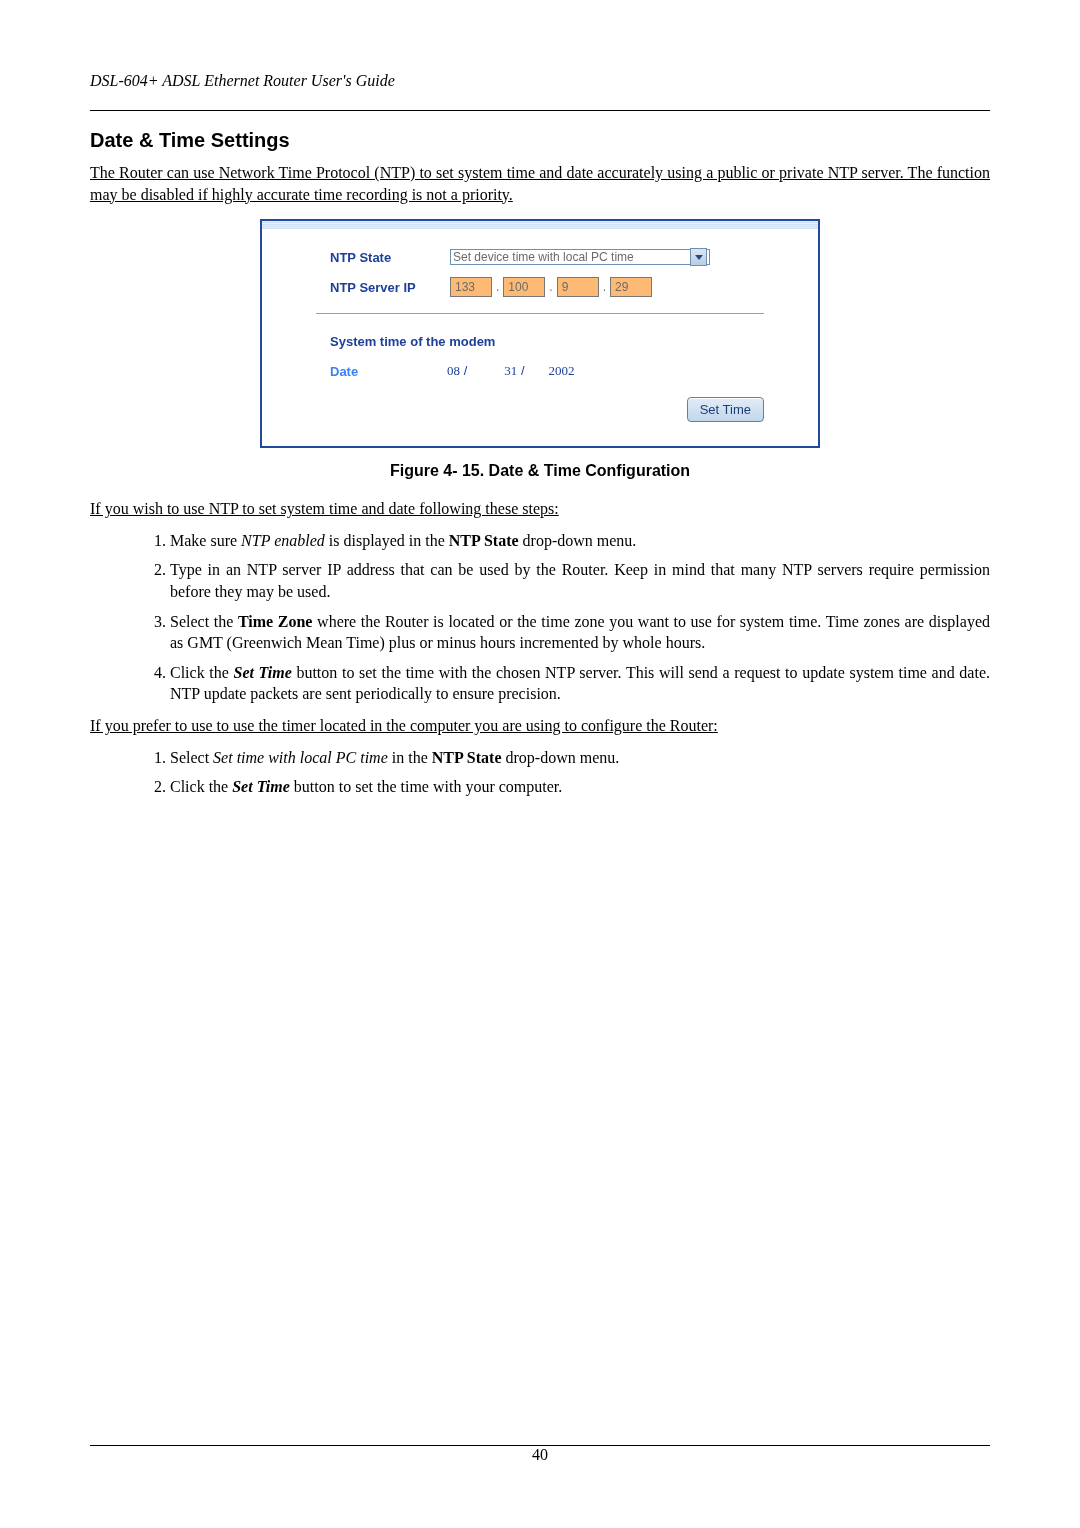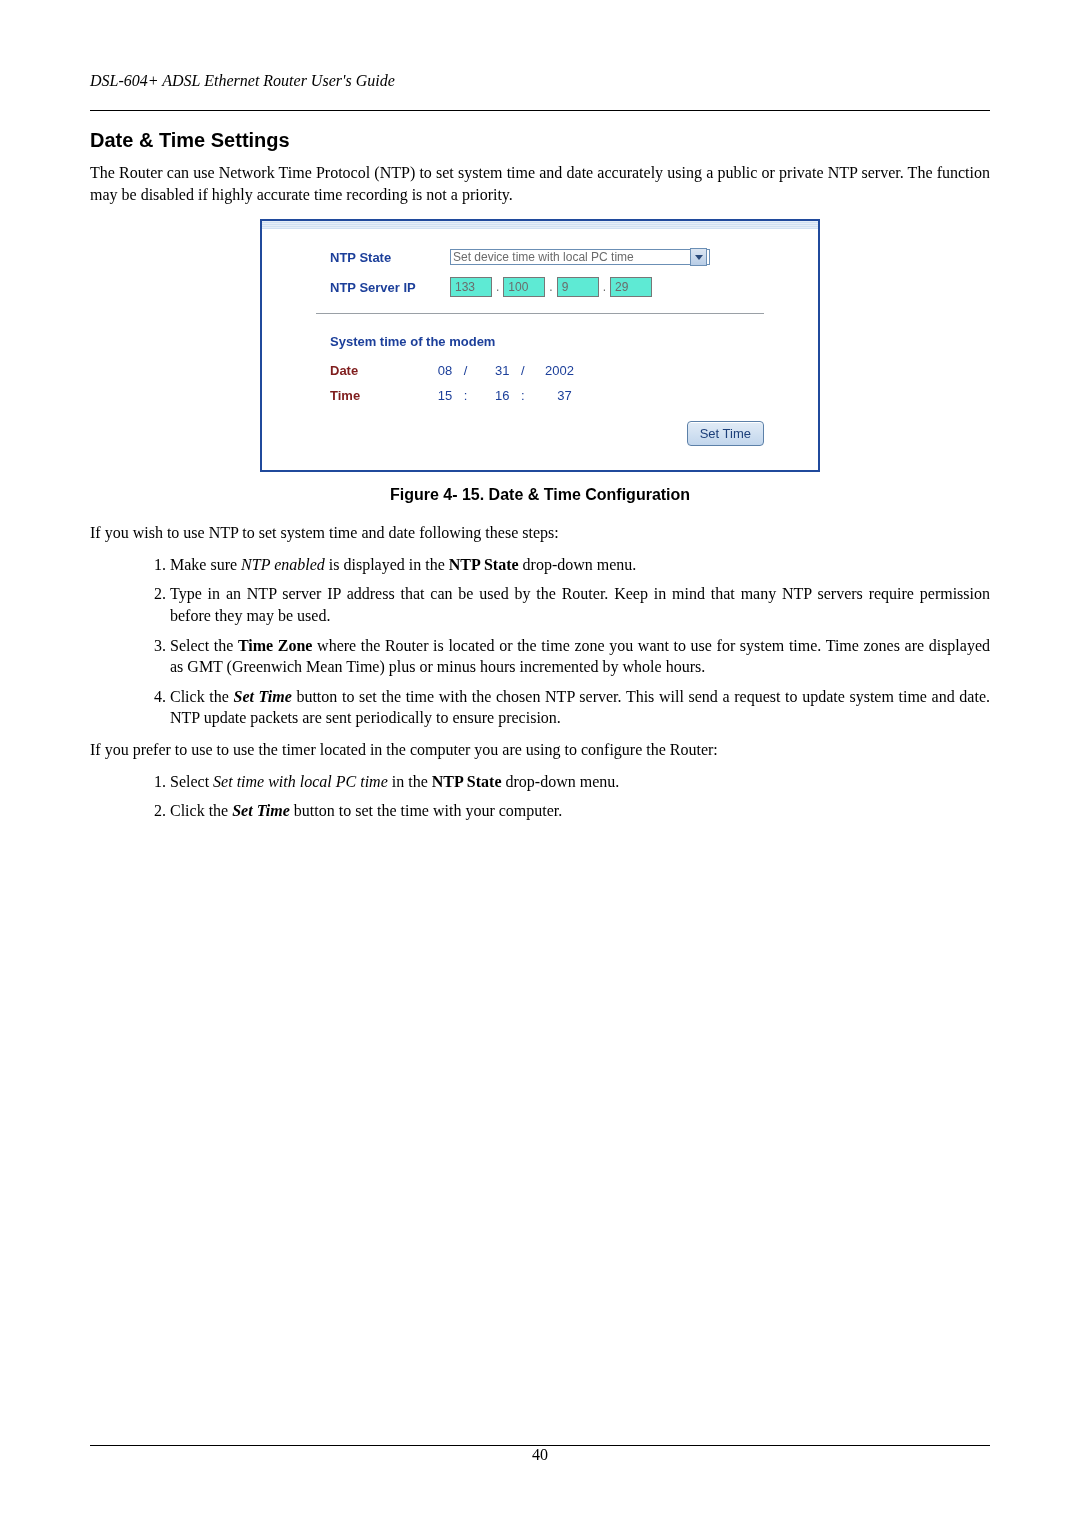--- a/index.html
+++ b/index.html
@@ -24,20 +24,21 @@
       font-family: Arial, Helvetica, sans-serif;
       font-weight: bold;
       font-size: 20px;
       margin-bottom: 10px;
     }
     p.body-text {
       font-size: 16px;
       text-align: justify;
       line-height: 1.35;
       margin-bottom: 10px;
+      text-decoration: underline;
     }
     ol.body-list {
       font-size: 16px;
       margin-left: 55px;
       margin-right: 0;
       margin-bottom: 10px;
       padding-left: 25px;
     }
     ol.body-list li {
       text-align: justify;
@@ -121,21 +122,21 @@
       position: absolute;
       left: 4px; top: 6px;
       border-left: 4px solid transparent;
       border-right: 4px solid transparent;
       border-top: 5px solid #2a4a7a;
     }
     .ip-input {
       width: 42px;
       height: 20px;
       border: 1px solid #777;
-      background: #5eead4;
+      background: #fdba74;
       font-size: 12px;
       color: #6b6b6b;
       text-align: left;
       padding-left: 4px;
       display: inline-flex;
       align-items: center;
     }
     .ip-dot {
       margin: 0 4px;
       color: #6b6b6b;
@@ -155,26 +156,26 @@
     }
     .sys-row {
       display: flex;
       align-items: center;
       margin-left: 42px;
       margin-bottom: 10px;
       font-size: 13px;
     }
     .sys-label {
       width: 100px;
-      color: #7f1d1d;
+      color: #3b82f6;
       font-weight: bold;
     }
     .sys-val { color: #1c3f9a; font-weight: normal; }
     .sys-val span { display: inline-block; }
-    .sys-val .num { width: 30px; text-align: center; }
+    .sys-val .num { width: 30px; text-align: right; font-family: Liberation Serif, serif; }
     .sys-val .sep { width: 20px; text-align: left; }
     .btn-row {
       display: flex;
       justify-content: flex-end;
       margin: 18px 28px 2px 0;
     }
     .set-time-btn {
       font-family: Arial, Helvetica, sans-serif;
       font-size: 13px;
       padding: 4px 12px;
@@ -226,30 +227,20 @@
       <div class="sys-label">Date</div>
       <div class="sys-val">
         <span class="num">08</span>
         <span class="sep">/</span>
         <span class="num">31</span>
         <span class="sep">/</span>
         <span class="num">2002</span>
       </div>
     </div>
 
-    <div class="sys-row">
-      <div class="sys-label">Time</div>
-      <div class="sys-val">
-        <span class="num">15</span>
-        <span class="sep">:</span>
-        <span class="num">16</span>
-        <span class="sep">:</span>
-        <span class="num" style="padding-left:10px;">37</span>
-      </div>
-    </div>
 
     <div class="btn-row">
       <button class="set-time-btn">Set Time</button>
     </div>
   </div>
 </div>
 
 <div class="figure-caption">Figure 4- 15. Date &amp; Time Configuration</div>
 
 <p class="body-text">If you wish to use NTP to set system time and date following these steps:</p>

